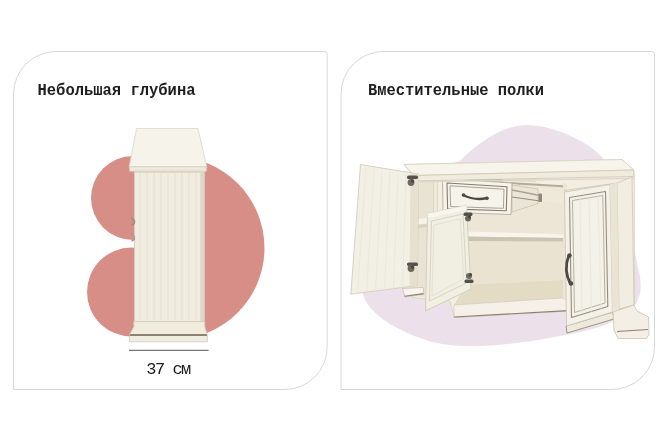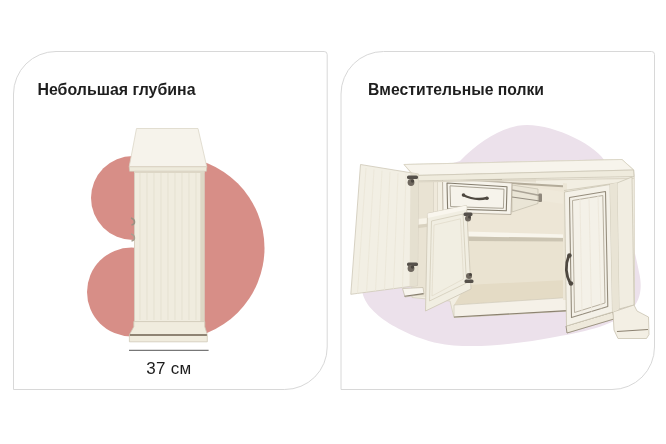--- a/index.html
+++ b/index.html
@@ -1,17 +1,17 @@
 <!DOCTYPE html>
 <html><head>
 <meta charset="utf-8">
 <style>
   html,body{margin:0;padding:0;background:#ffffff;}
   #stage{position:relative;width:666px;height:444px;background:#ffffff;overflow:hidden;
-         font-family:Liberation Sans, sans-serif;}
+         font-family:Liberation Mono, monospace;}
   svg{position:absolute;left:0;top:0;}
 </style>
 </head>
 <body>
 <div id="stage">
 <svg width="666" height="444" viewBox="0 0 666 444">
 
   <path d="M 13.5 389.5 L 13.5 94 A 42.5 42.5 0 0 1 56 51.5 L 324.2 51.5 A 3 3 0 0 1 327.2 54.5 L 327.2 347 A 42.5 42.5 0 0 1 284.7 389.5 Z" fill="#ffffff" stroke="#d8d8d8" stroke-width="1"></path>
 
   <path d="M 341 389.5 L 341 94 A 42.5 42.5 0 0 1 383.5 51.5 L 651.5 51.5 A 3 3 0 0 1 654.5 54.5 L 654.5 347 A 42.5 42.5 0 0 1 612 389.5 Z" fill="#ffffff" stroke="#d8d8d8" stroke-width="1"></path>

